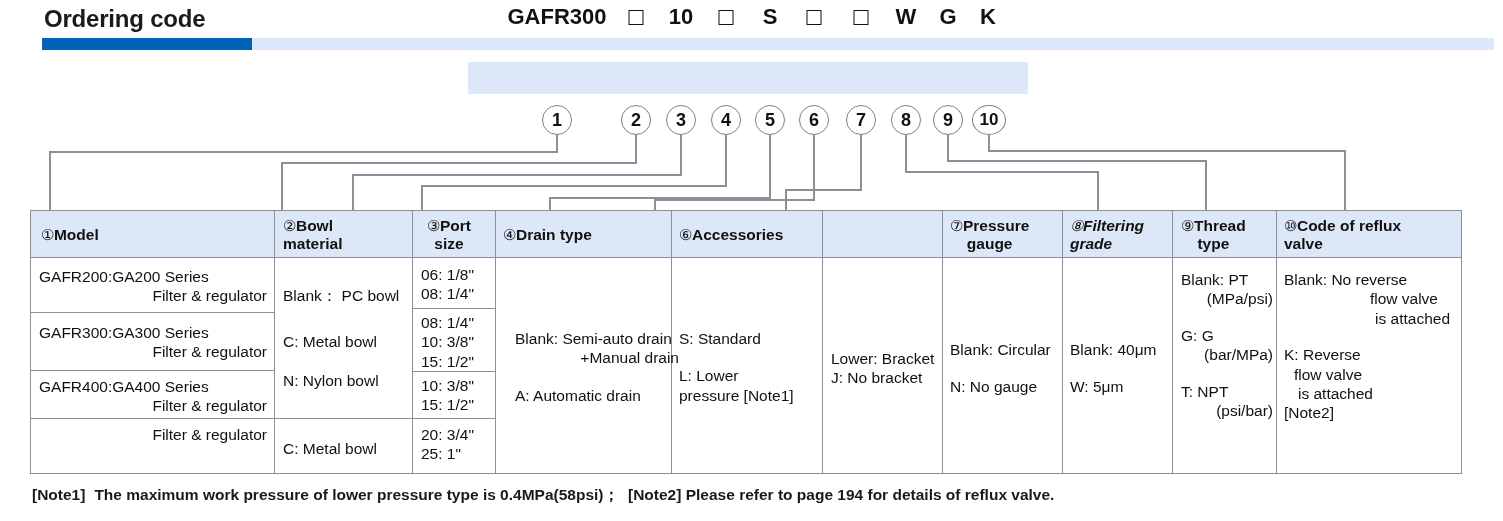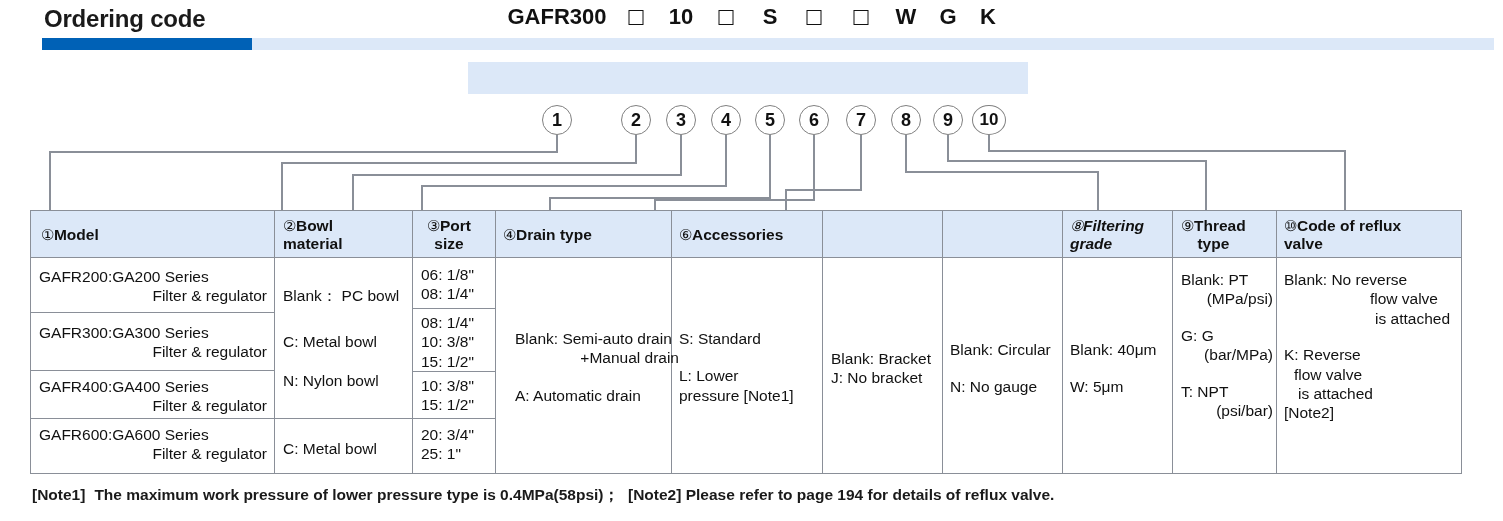--- a/index.html
+++ b/index.html
@@ -275,20 +275,26 @@
     </div>
   </div>
 
 
   <div class="hdr-cell" style="left:648px; width:143px;">
     <div>
       <span class="circnum">⑥</span><span>Accessories</span>
     </div>
   </div>
 
+  <div class="hdr-cell" style="left:919px; width:112px;">
+    <div>
+      <div><span class="circnum">⑦</span><span>Pressure</span></div>
+      <div style="text-align:center">gauge</div>
+    </div>
+  </div>
 
   <div class="hdr-cell" style="left:1039px; width:102px;font-style:italic;">
     <div>
       <div><span class="circnum">⑧</span><span>Filtering</span></div>
       <div style="">grade</div>
     </div>
   </div>
 
   <div class="hdr-cell" style="left:1150px; width:95px;">
     <div>
@@ -320,21 +326,20 @@
   </div>
   <div class="body-cell" style="left:8px; width:228px; top:112px;">
     <div class="la">GAFR300:GA300 Series</div>
     <div class="ra">Filter &amp; regulator</div>
   </div>
   <div class="body-cell" style="left:8px; width:228px; top:166px;">
     <div class="la">GAFR400:GA400 Series</div>
     <div class="ra">Filter &amp; regulator</div>
   </div>
   <div class="body-cell" style="left:8px; width:228px; top:214px;">
-    <div class="la">GAFR600:GA600 Series</div>
     <div class="ra">Filter &amp; regulator</div>
   </div>
 
   <div class="body-cell" style="left:252px; width:126px; top:75px;">Blank： PC bowl</div>
   <div class="body-cell" style="left:252px; width:126px; top:121px;">C: Metal bowl</div>
   <div class="body-cell" style="left:252px; width:126px; top:160px;">N: Nylon bowl</div>
   <div class="body-cell" style="left:252px; width:126px; top:228px;">C: Metal bowl</div>
 
   <div class="body-cell" style="left:390px; width:70px; top:54px;">
     <div>06: 1/8"</div>
@@ -360,21 +365,21 @@
     <div class="la" style="margin-top:18px;">A: Automatic drain</div>
   </div>
 
   <div class="body-cell" style="left:648px; width:140px; top:118px;">
     <div>S: Standard</div>
     <div style="margin-top:18px;">L: Lower</div>
     <div>pressure [Note1]</div>
   </div>
 
   <div class="body-cell" style="left:800px; width:108px; top:138px;">
-    <div>Blank: Bracket</div>
+    <div>Lower: Bracket</div>
     <div>J: No bracket</div>
   </div>
 
   <div class="body-cell" style="left:919px; width:110px; top:129px;">
     <div>Blank: Circular</div>
     <div style="margin-top:18px;">N: No gauge</div>
   </div>
 
   <div class="body-cell" style="left:1039px; width:100px; top:129px;">
     <div>Blank: 40μm</div>

